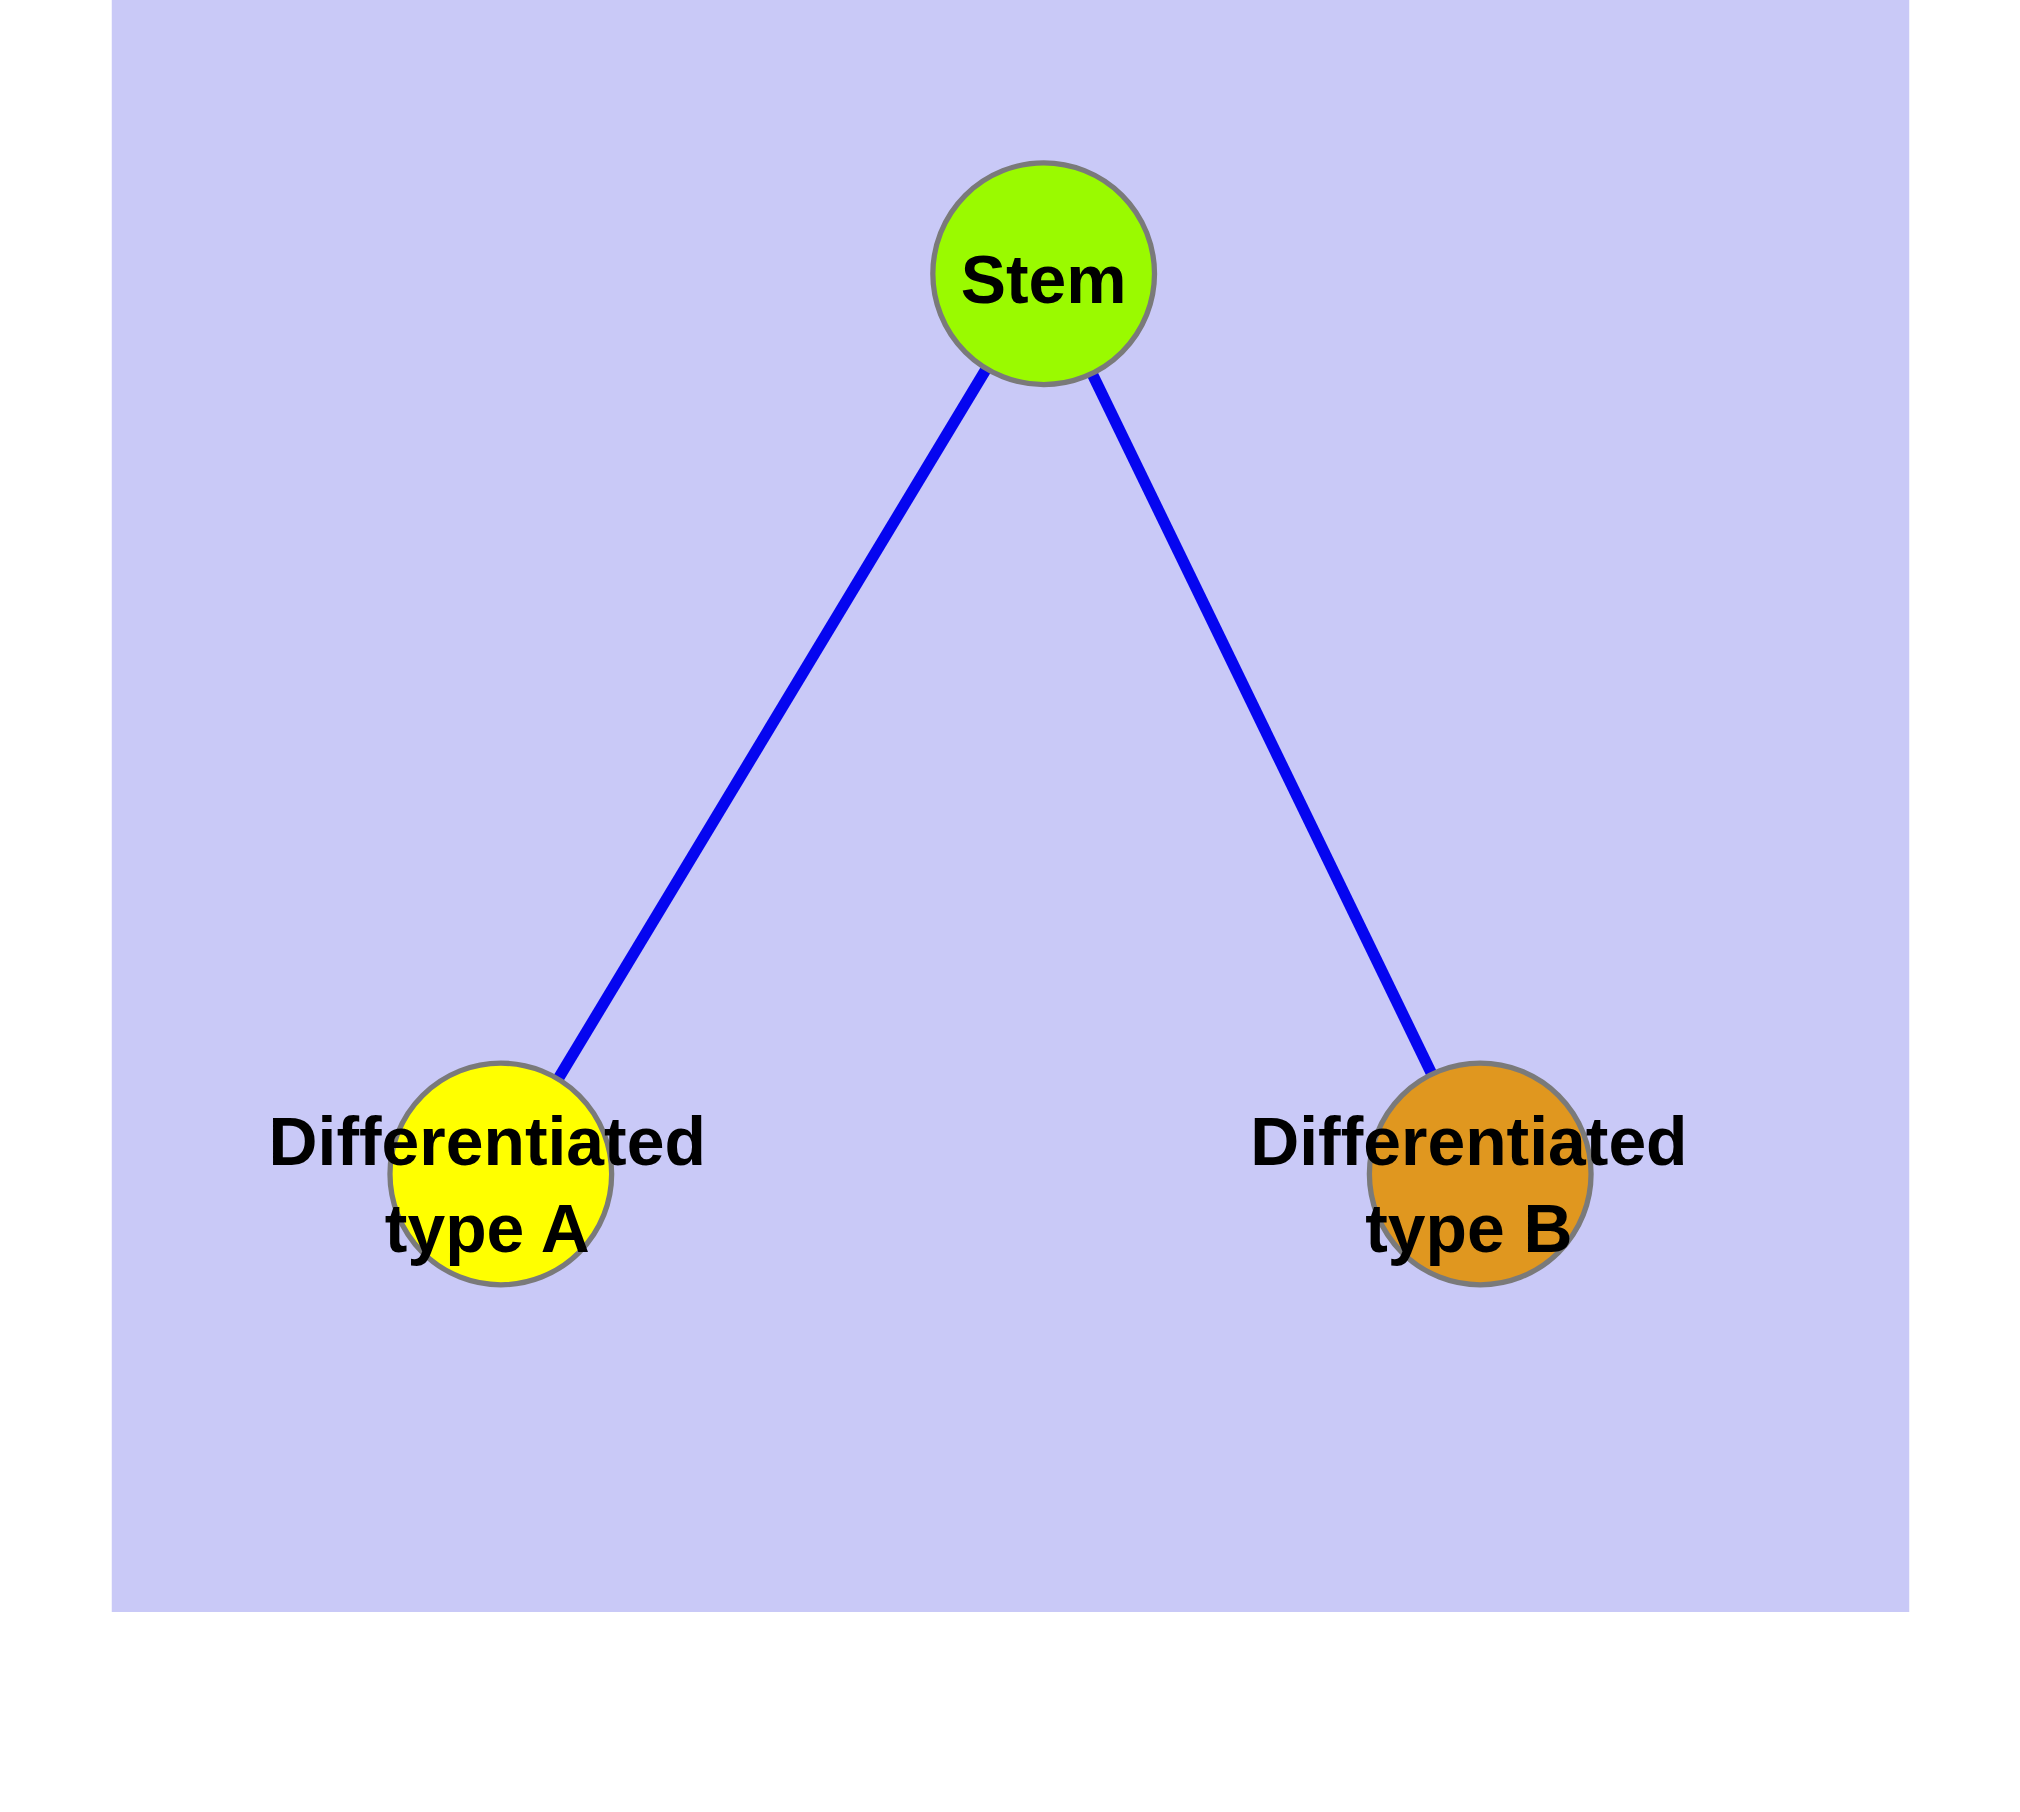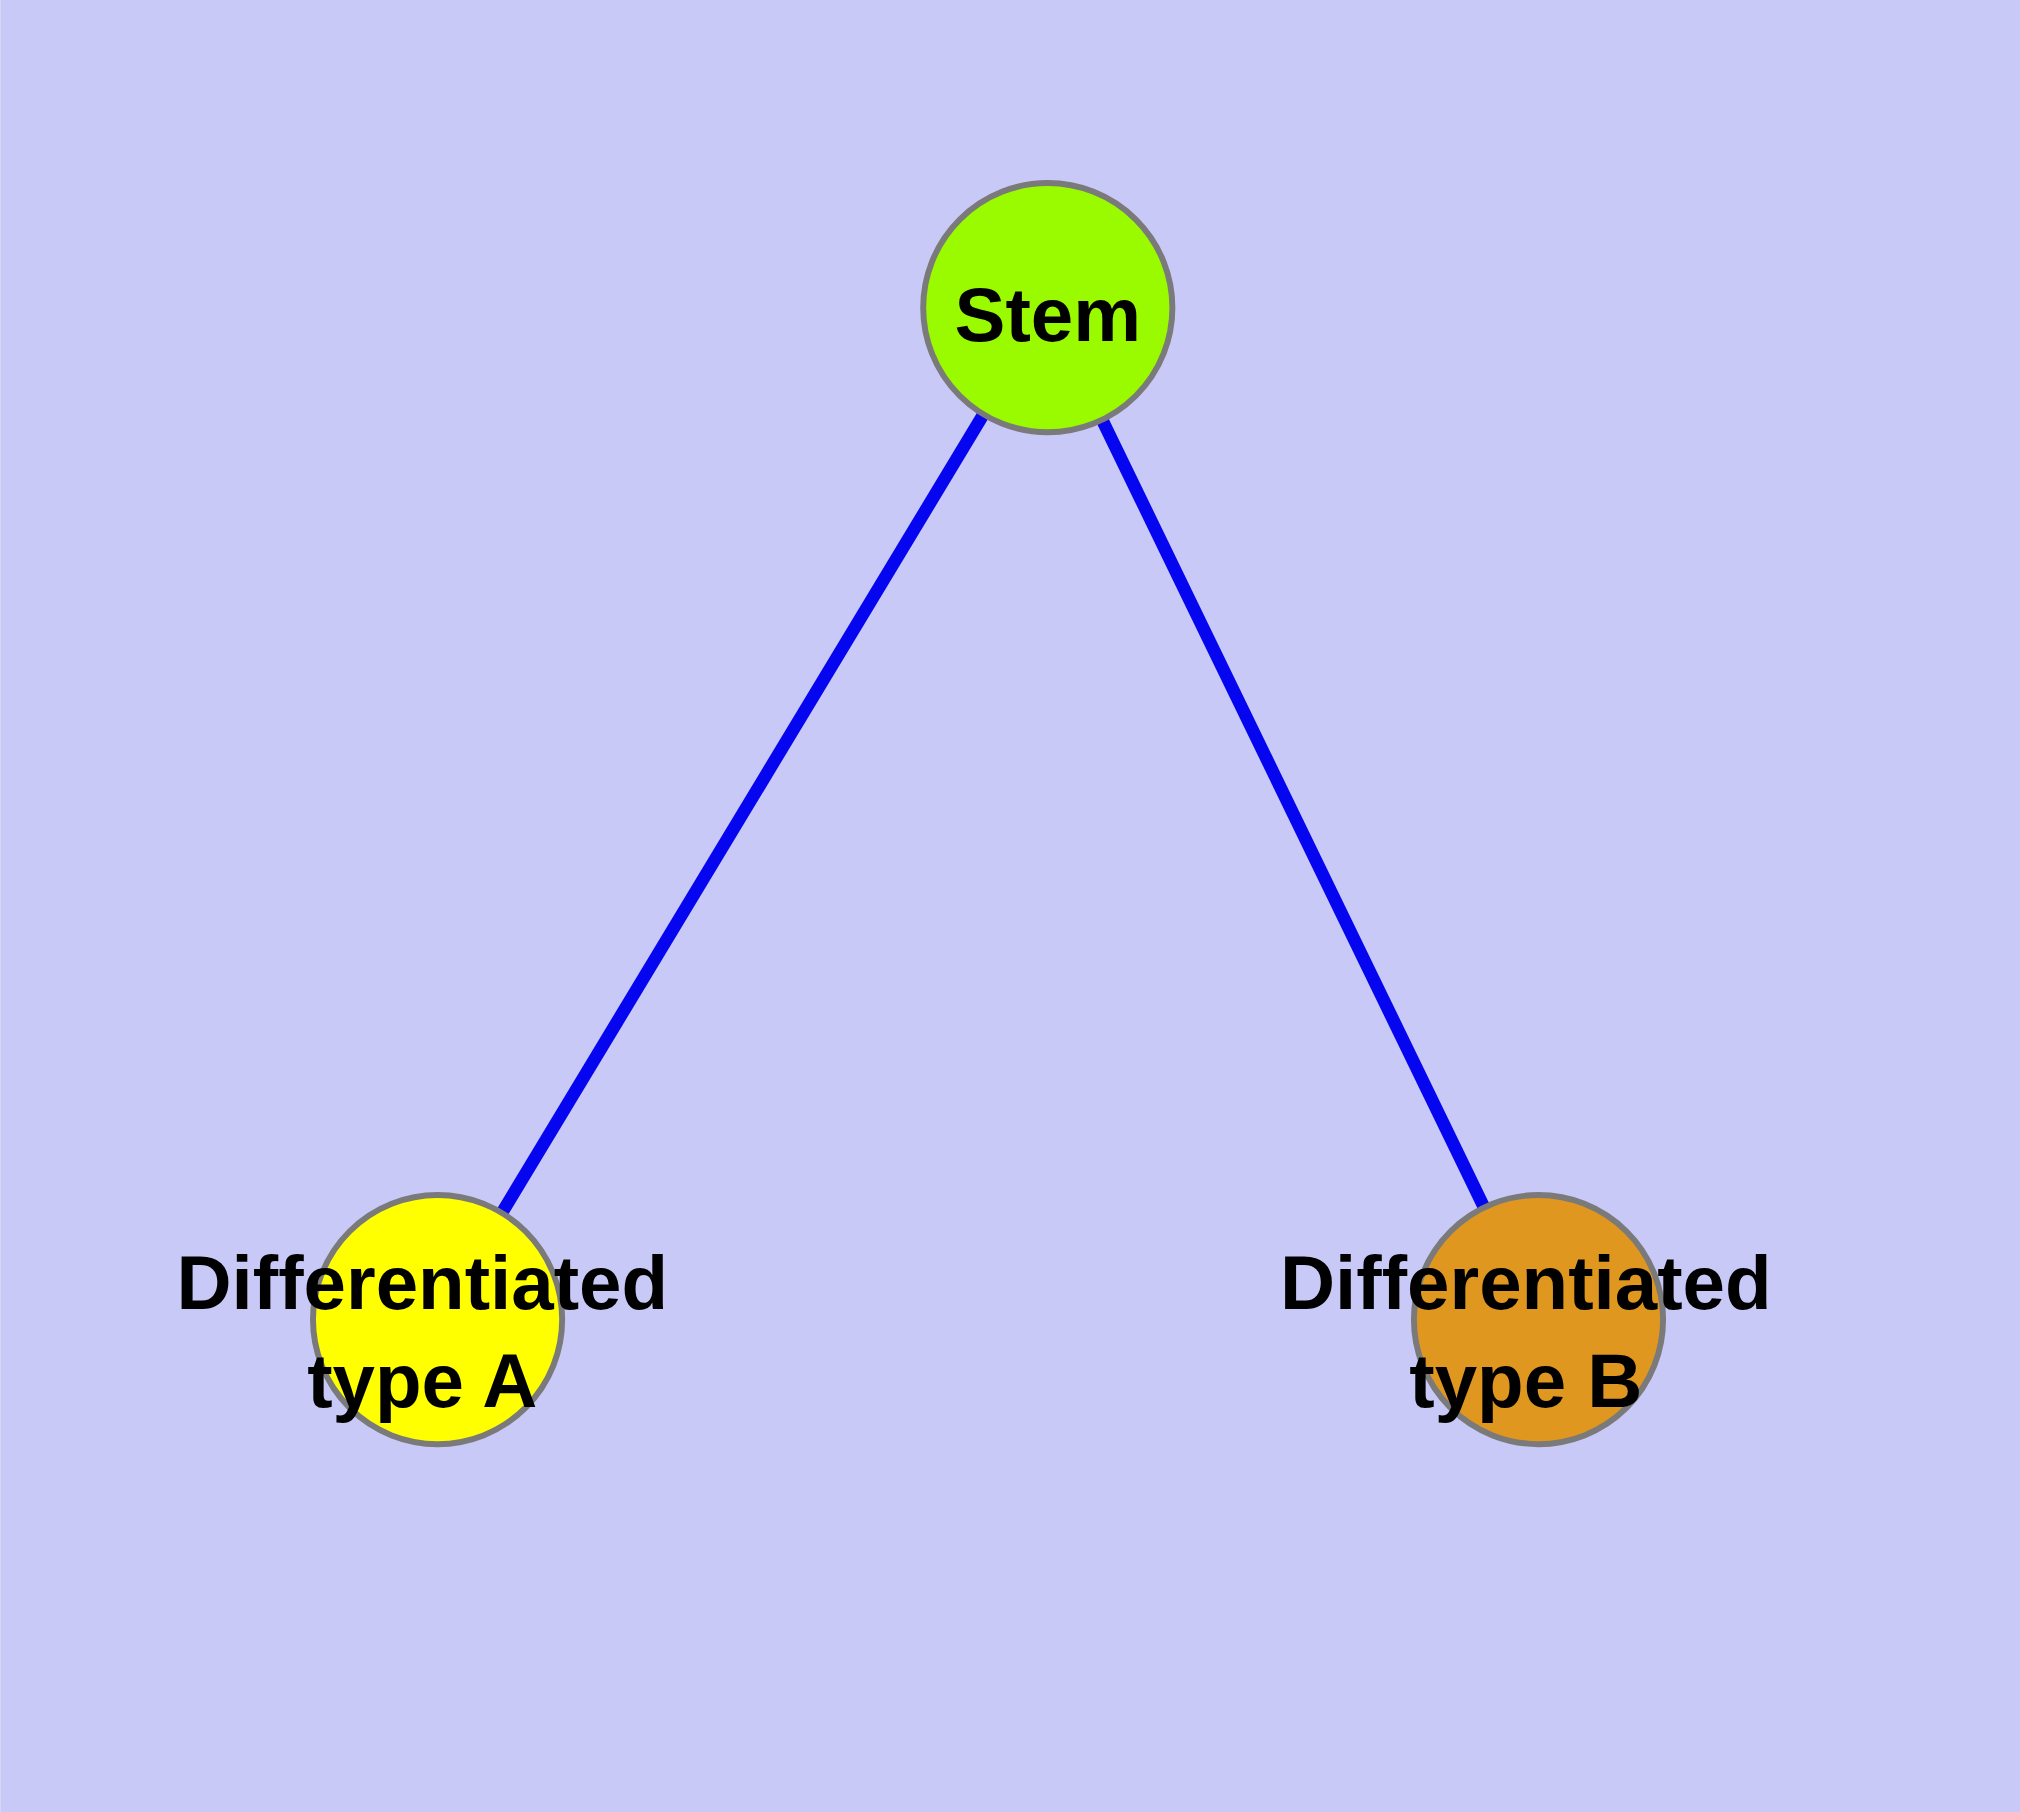--- a/index.html
+++ b/index.html
@@ -3,21 +3,21 @@
 <meta charset="utf-8">
 <style>
   html, body {
     margin: 0;
     padding: 0;
     background: #ffffff;
   }
   .canvas {
     position: relative;
     width: 2021px;
-    height: 1812px;
+    height: 1612px;
     overflow: hidden;
     font-family: "Liberation Sans", sans-serif;
   }
   .canvas svg {
     display: block;
     width: 100%;
     height: 100%;
   }
   .edge {
     stroke-width: 15;

